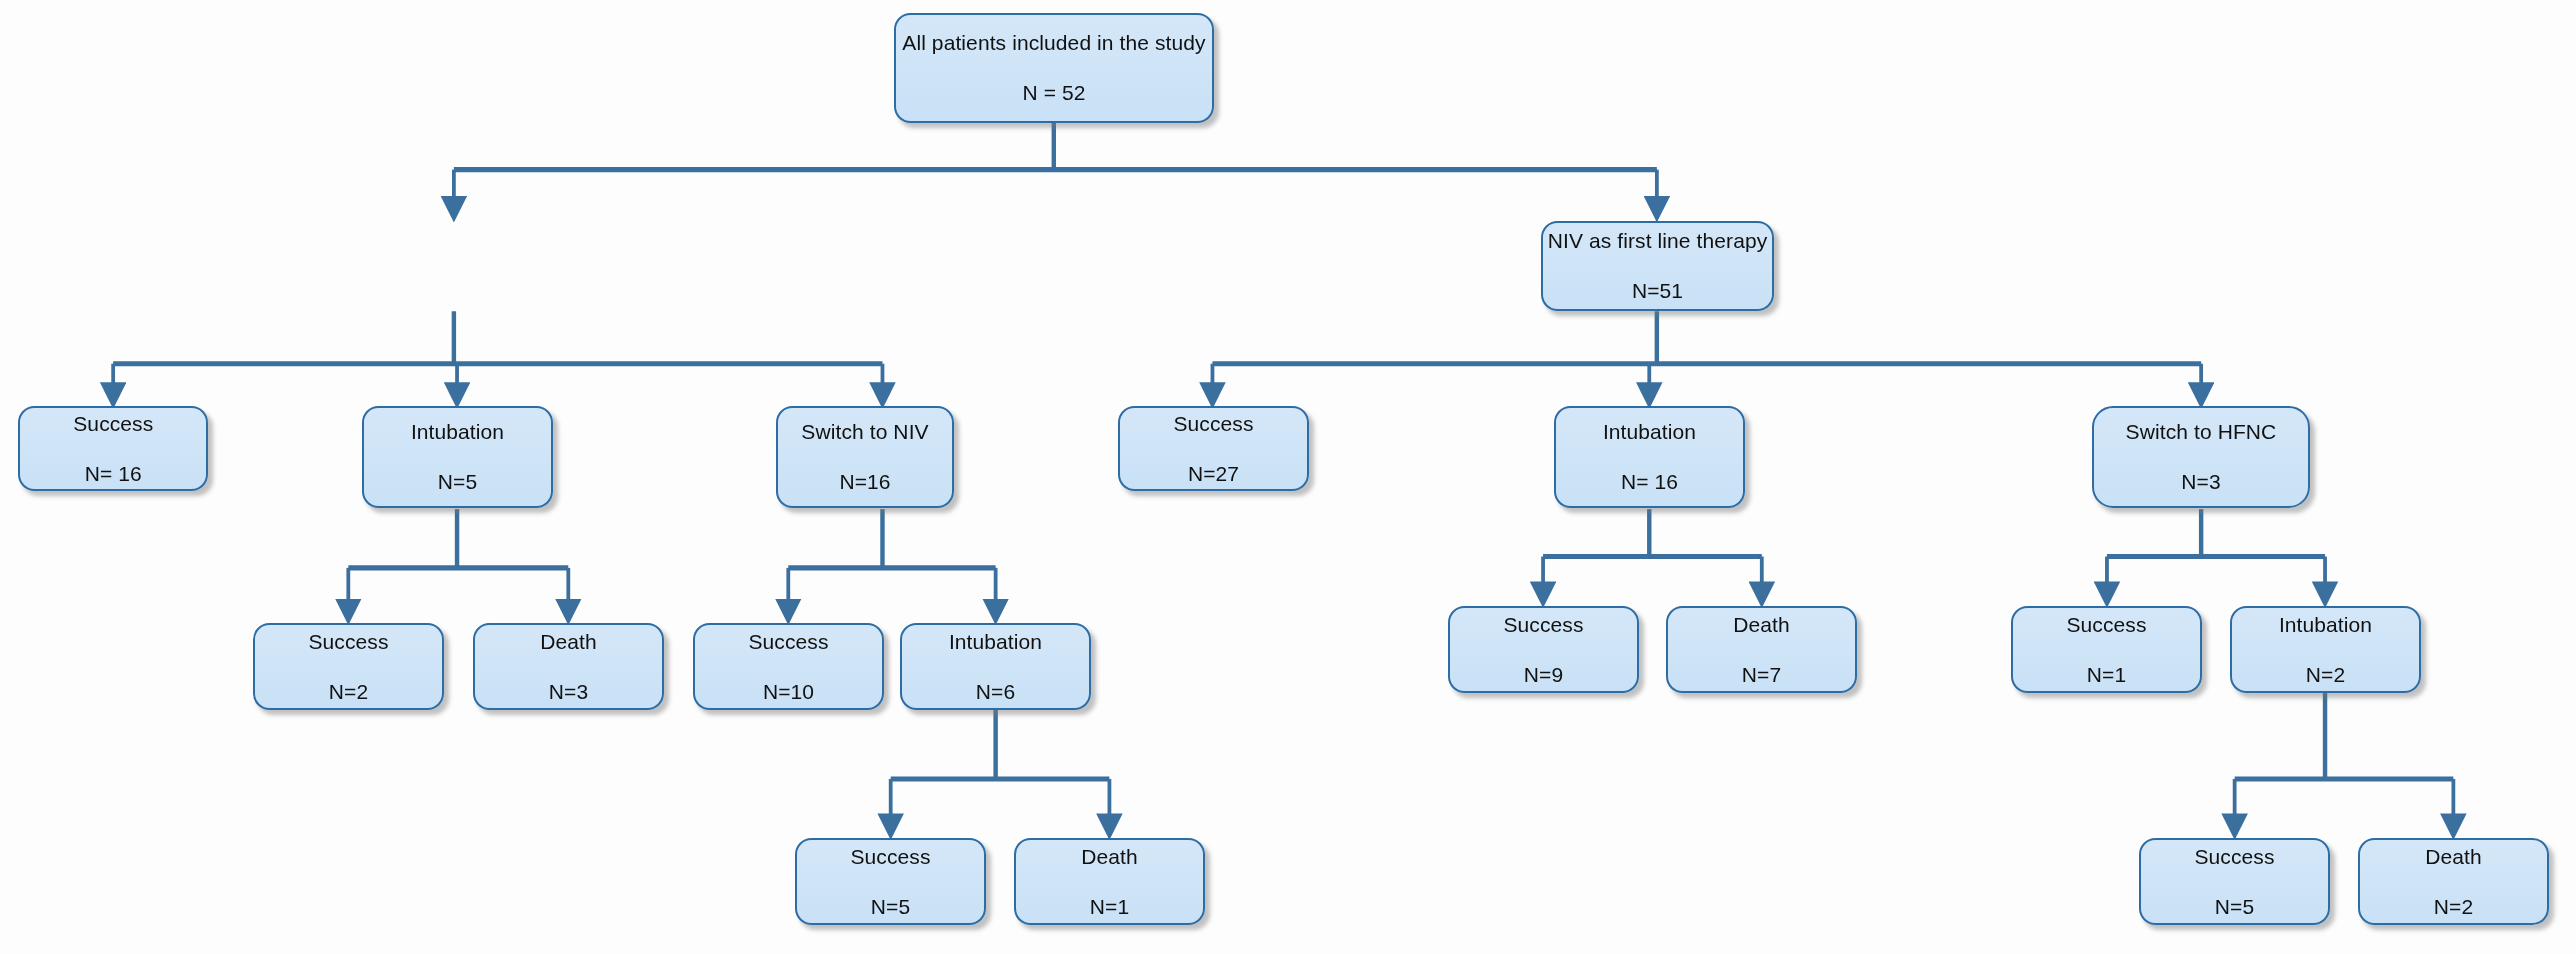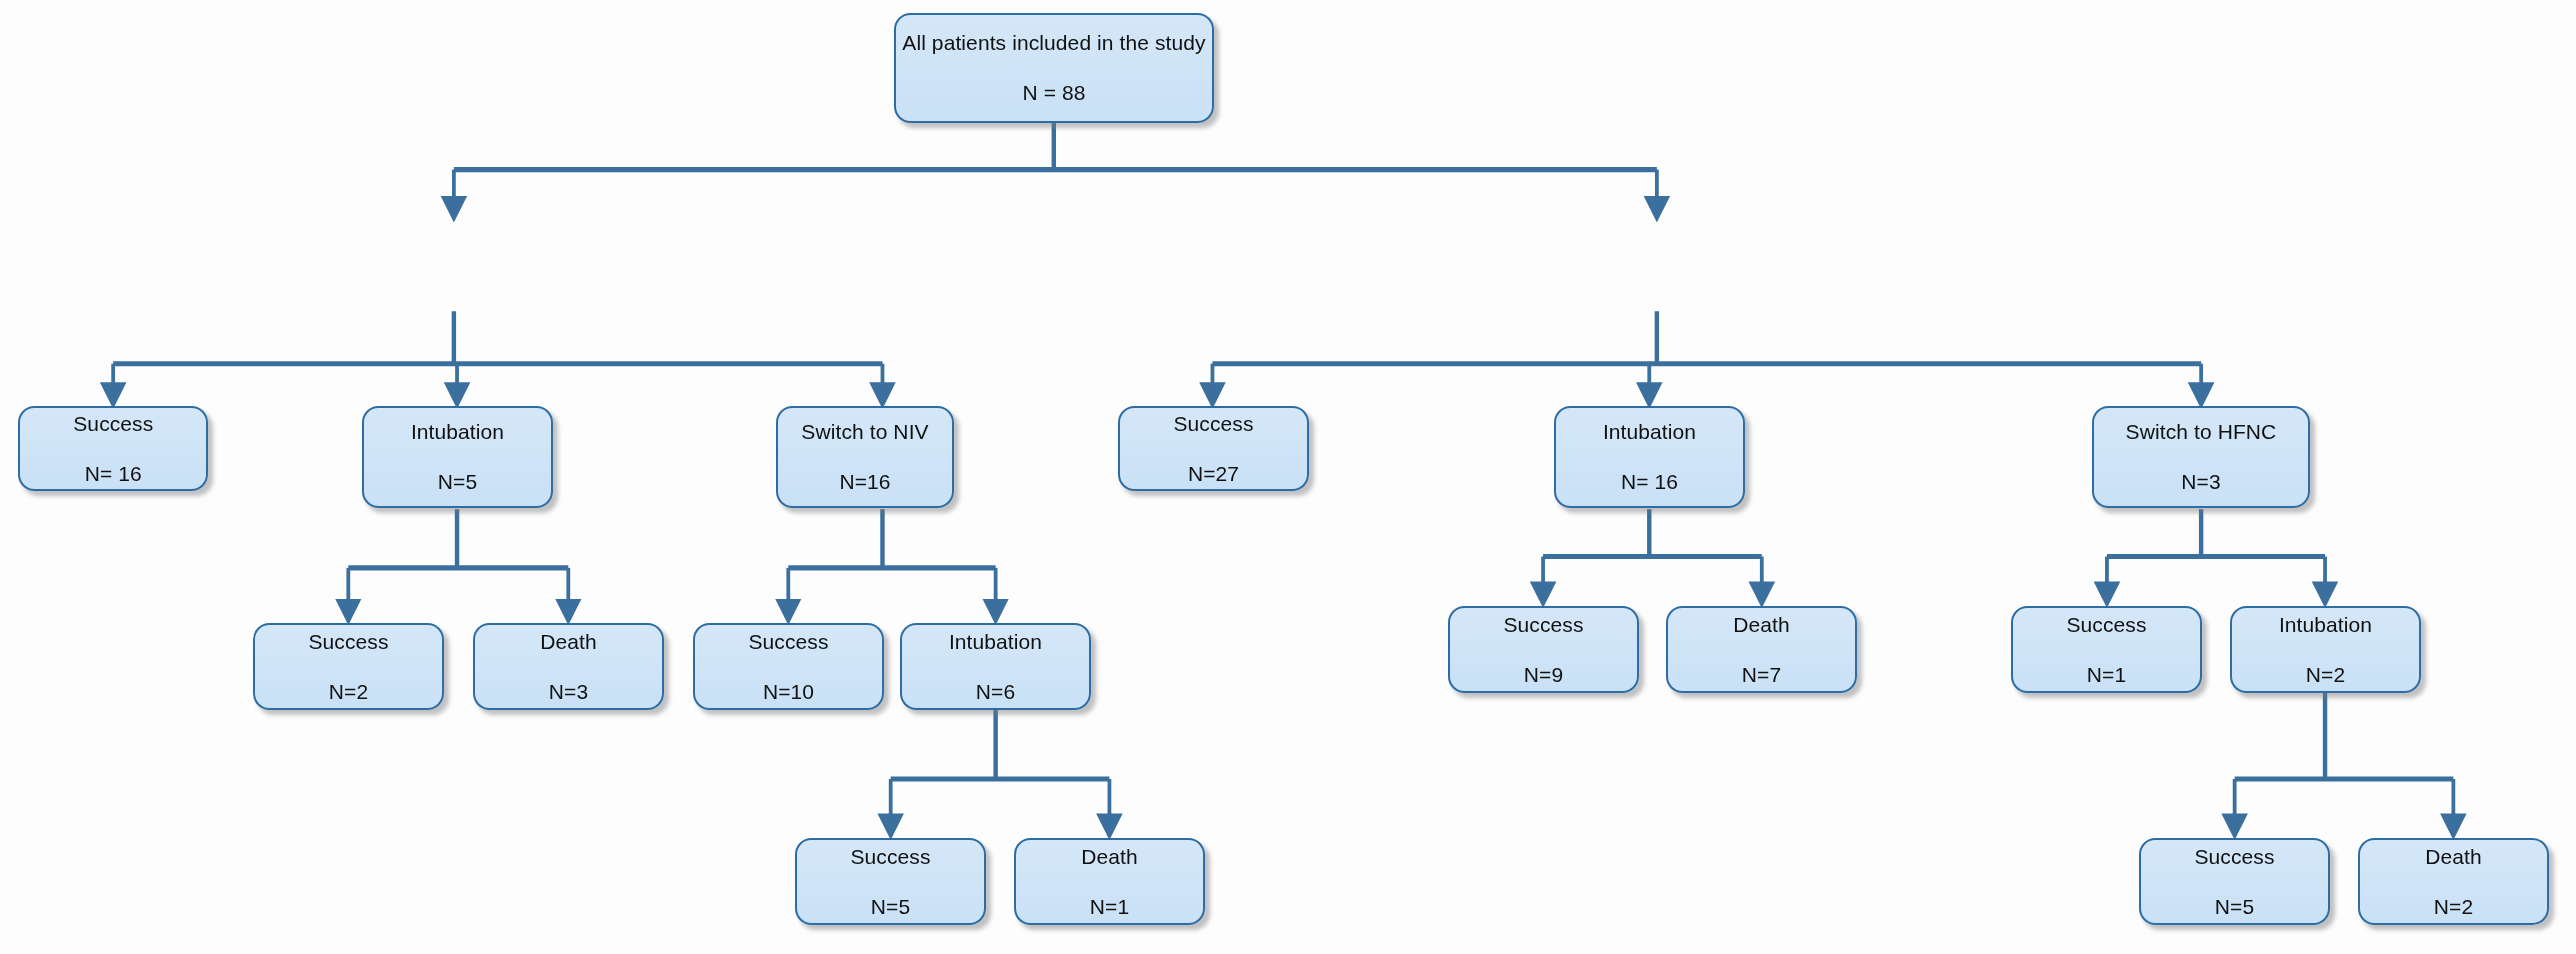--- a/index.html
+++ b/index.html
@@ -103,23 +103,27 @@
 
       <path d="M 3678 1095 L 3678 1232" stroke-width="7"></path>
       <path d="M 3535 1232 L 3881 1232" stroke-width="8"></path>
       <path d="M 3535 1232 L 3535 1318" marker-end="url(#arrow)"></path>
       <path d="M 3881 1232 L 3881 1318" marker-end="url(#arrow)"></path>
     </g>
   </svg>
 
   <div class="node" style="left:894px;top:12.6px;width:320px;height:110px;">
     <span class="l1">All patients included in the study</span>
-    <span class="l2">N = 88</span>
-  </div>
-
+    <span class="l2">N = 52</span>
+  </div>
+
+  <div class="node" style="left:1541px;top:221px;width:233px;height:90px;">
+    <span class="l1">NIV as first line therapy</span>
+    <span class="l2">N=51</span>
+  </div>
 
   <div class="node" style="left:18.3px;top:406px;width:190px;height:85px;">
     <span class="l1">Success</span>
     <span class="l2">N= 16</span>
   </div>
   <div class="node" style="left:362px;top:406px;width:191px;height:102px;">
     <span class="l1">Intubation</span>
     <span class="l2">N=5</span>
   </div>
   <div class="node" style="left:776px;top:406px;width:178px;height:102px;">
@@ -128,21 +132,21 @@
   </div>
 
   <div class="node" style="left:1118px;top:406px;width:191px;height:85px;">
     <span class="l1">Success</span>
     <span class="l2">N=27</span>
   </div>
   <div class="node" style="left:1554px;top:406px;width:191px;height:102px;">
     <span class="l1">Intubation</span>
     <span class="l2">N= 16</span>
   </div>
-  <div class="node" style="left:2092px;top:406px;width:218px;height:102px;">
+  <div class="node" style="left:2092px;top:406px;width:218px;height:102px;border-radius:21px;">
     <span class="l1">Switch to HFNC</span>
     <span class="l2">N=3</span>
   </div>
 
   <div class="node" style="left:253px;top:623px;width:191px;height:87px;">
     <span class="l1">Success</span>
     <span class="l2">N=2</span>
   </div>
   <div class="node" style="left:473px;top:623px;width:191px;height:87px;">
     <span class="l1">Death</span>

